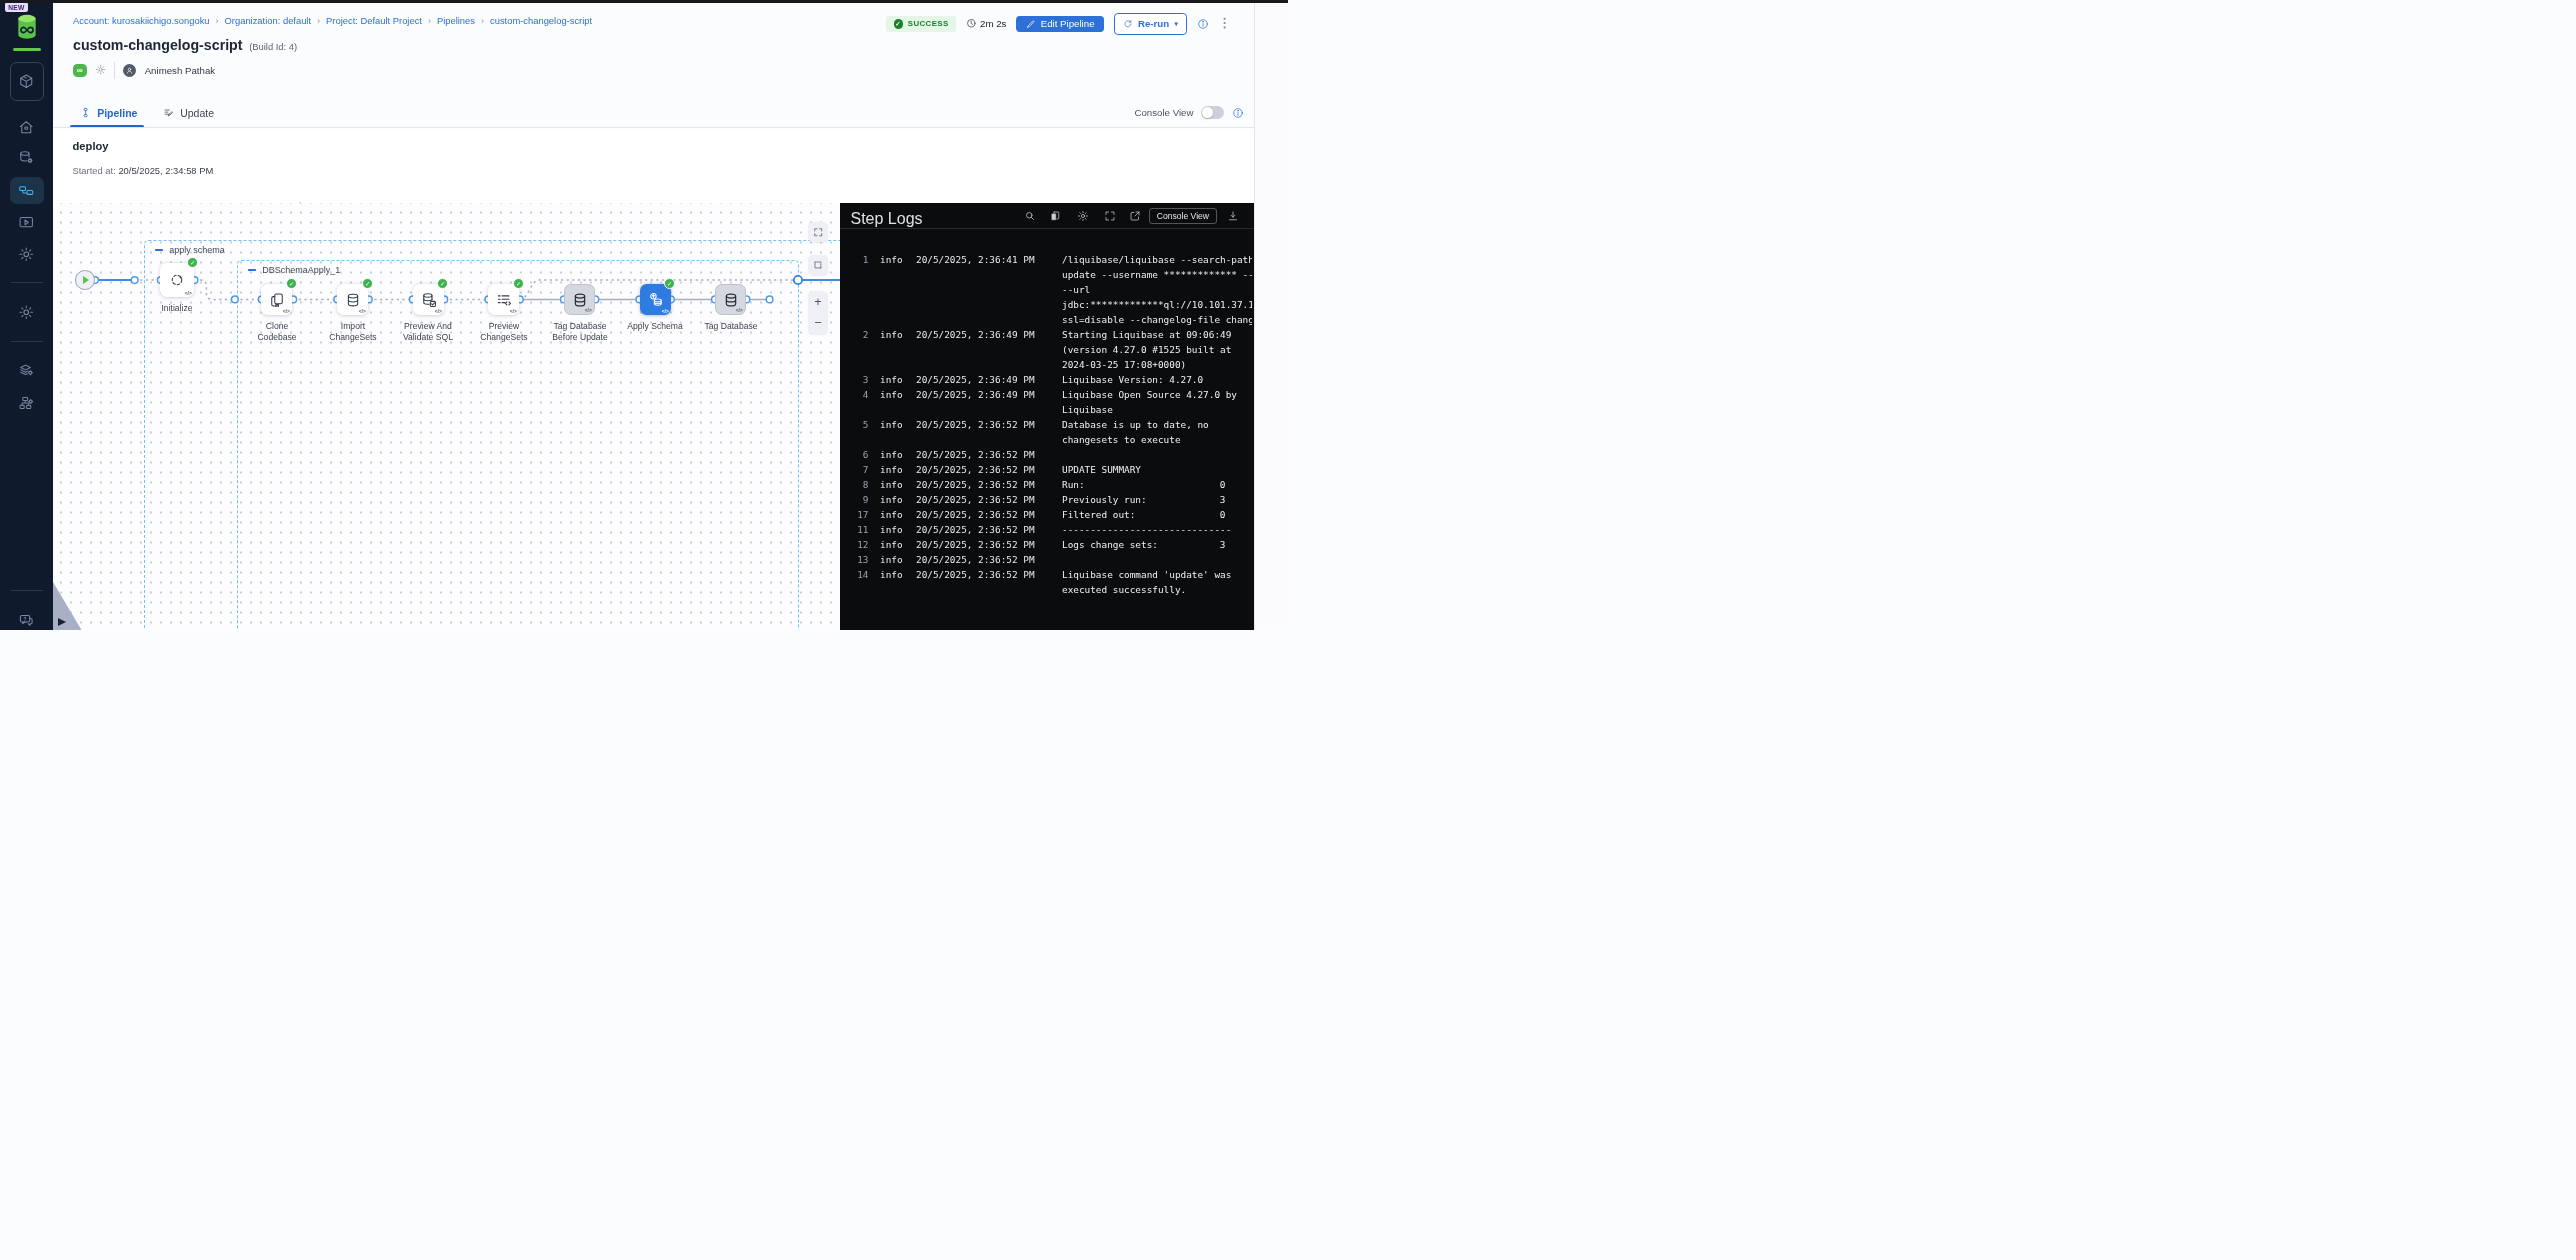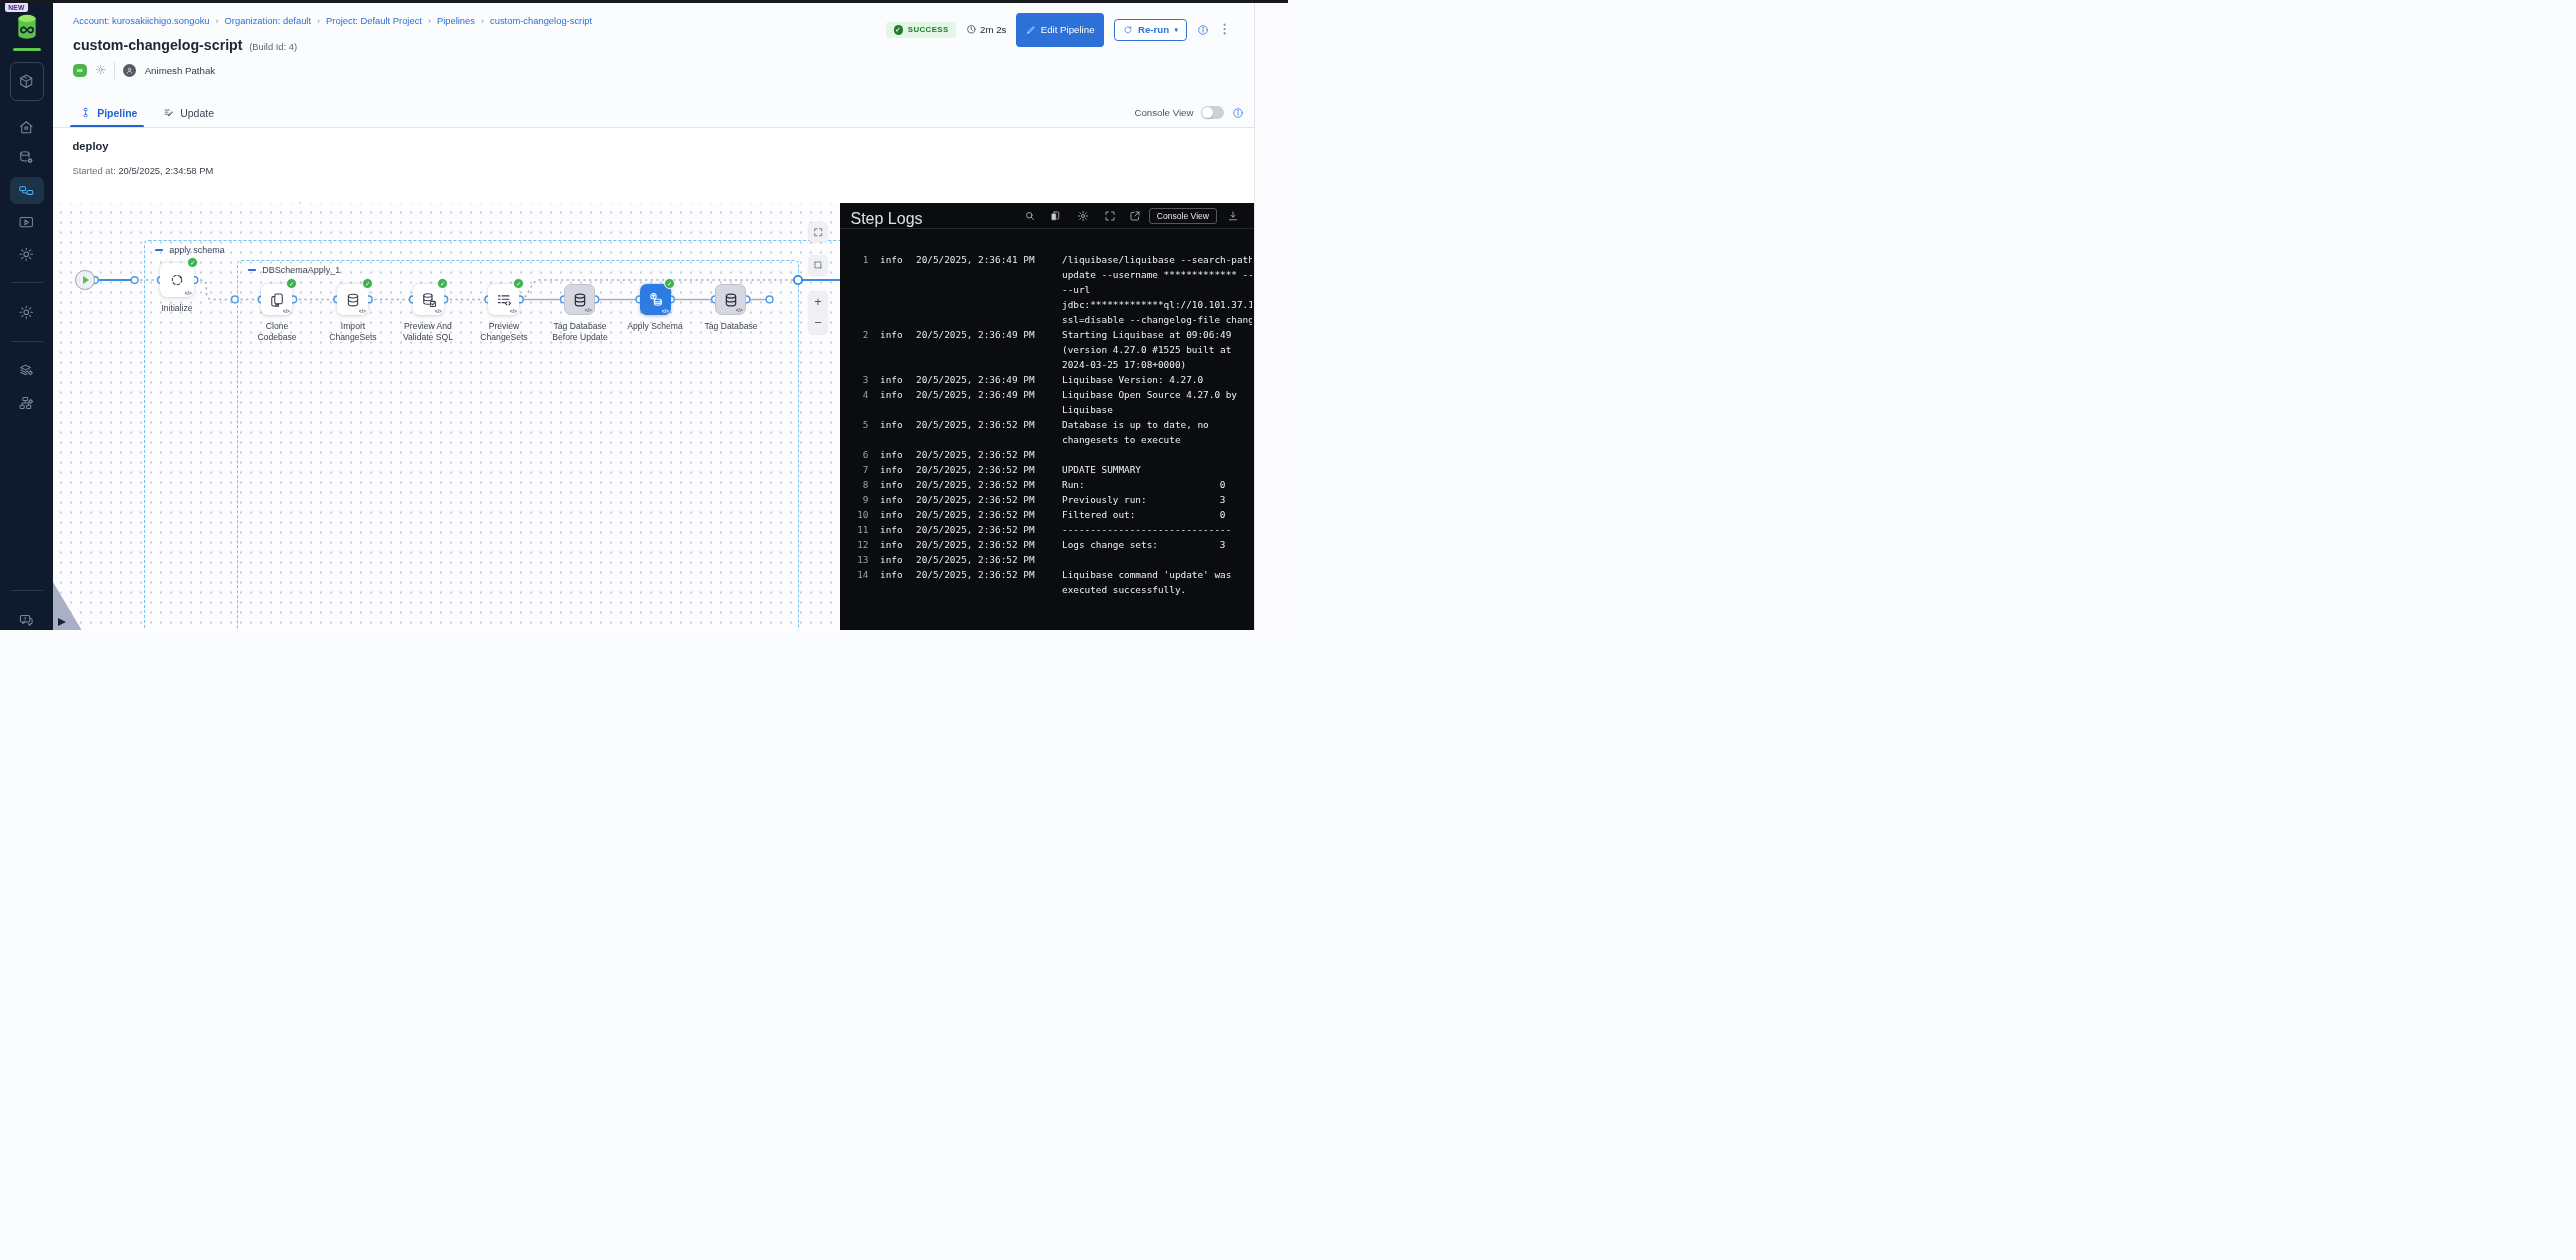--- a/index.html
+++ b/index.html
@@ -35,21 +35,21 @@
   .vdiv { width:0.7px; height:16.5px; background:#dcdfe8; }
   .avatar { width:13.5px; height:13.5px; border-radius:50%; background:#545b66; display:flex; align-items:center; justify-content:center; }
   .avatar svg { width:9px; height:9px; fill:none; stroke:#fff; stroke-width:1.8; stroke-linecap:round; }
   .author { font-size:9.7px; color:#323a46; }
 
   .actions { position:absolute; top:12.7px; right:57px; display:flex; align-items:center; gap:9.7px; z-index:2; }
   .badge-success { display:flex; align-items:center; gap:4.5px; background:#e4f6e6; color:#1a7d2e; font-weight:bold; font-size:7.9px; letter-spacing:0.4px; padding:3px 7.5px; border-radius:3px; }
   .chk { width:9.7px; height:9.7px; border-radius:50%; background:#1e7e2e; color:#fff; font-size:6.7px; display:flex; align-items:center; justify-content:center; }
   .elapsed { display:flex; align-items:center; gap:3.7px; font-size:9.7px; color:#22272e; }
   .elapsed svg { width:10.5px; height:10.5px; fill:none; stroke:#2e3440; stroke-width:1.6; stroke-linecap:round; }
-  .btn-primary { background:#2d70d8; color:#fff; font-size:9.7px; border:none; border-radius:3.7px; height:34px; padding:0 9.7px; display:flex; align-items:center; gap:5.2px; cursor:pointer; }
+  .btn-primary { background:#2d70d8; color:#fff; font-size:9.7px; border:none; border-radius:3.7px; height:16px; padding:0 9.7px; display:flex; align-items:center; gap:5.2px; cursor:pointer; }
   .btn-outline { background:#fff; color:#2d70d8; font-weight:bold; font-size:9.7px; border:1.1px solid #2d70d8; border-radius:3.7px; height:22px; padding:0 8.2px; display:flex; align-items:center; gap:5.2px; cursor:pointer; }
   .btn-primary svg, .btn-outline svg { width:9.7px; height:9.7px; fill:none; stroke:currentColor; stroke-width:1.7; stroke-linecap:round; }
   .caret { font-size:6.7px; }
   .info-i { width:12px; height:12px; color:#2d6fd6; }
   .info-i svg { width:12px; height:12px; fill:none; stroke:currentColor; stroke-width:1.5; stroke-linecap:round; }
   .kebab { color:#8a90a0; font-size:12.7px; font-weight:bold; letter-spacing:0; cursor:pointer; line-height:7.5px; text-align:center; }
 
   
   .tabsbar { position:absolute; left:53px; right:34px; top:97px; height:31px; border-bottom:0.7px solid #e2e5ec; background:#fbfcfe; }
   .tabs { position:absolute; left:27px; top:0; height:31px; display:flex; gap:25.5px; align-items:center; }
@@ -547,21 +547,21 @@
       <div class="logline"><span class="lmsg">2024-03-25 17:08+0000)</span></div>
       <div class="logline"><span class="ln">3</span><span class="lv">info</span><span class="lts">20/5/2025, 2:36:49 PM</span><span class="lmsg">Liquibase Version: 4.27.0</span></div>
       <div class="logline"><span class="ln">4</span><span class="lv">info</span><span class="lts">20/5/2025, 2:36:49 PM</span><span class="lmsg">Liquibase Open Source 4.27.0 by</span></div>
       <div class="logline"><span class="lmsg">Liquibase</span></div>
       <div class="logline"><span class="ln">5</span><span class="lv">info</span><span class="lts">20/5/2025, 2:36:52 PM</span><span class="lmsg">Database is up to date, no</span></div>
       <div class="logline"><span class="lmsg">changesets to execute</span></div>
       <div class="logline"><span class="ln">6</span><span class="lv">info</span><span class="lts">20/5/2025, 2:36:52 PM</span><span class="lmsg"></span></div>
       <div class="logline"><span class="ln">7</span><span class="lv">info</span><span class="lts">20/5/2025, 2:36:52 PM</span><span class="lmsg">UPDATE SUMMARY</span></div>
       <div class="logline"><span class="ln">8</span><span class="lv">info</span><span class="lts">20/5/2025, 2:36:52 PM</span><span class="lmsg">Run:</span><span class="lval">0</span></div>
       <div class="logline"><span class="ln">9</span><span class="lv">info</span><span class="lts">20/5/2025, 2:36:52 PM</span><span class="lmsg">Previously run:</span><span class="lval">3</span></div>
-      <div class="logline"><span class="ln">10</span><span class="lv">info</span><span class="lts">20/5/2025, 2:36:52 PM</span><span class="lmsg">Filtered out:</span><span class="lval">0</span></div>
+      <div class="logline"><span class="ln">17</span><span class="lv">info</span><span class="lts">20/5/2025, 2:36:52 PM</span><span class="lmsg">Filtered out:</span><span class="lval">0</span></div>
       <div class="logline"><span class="ln">11</span><span class="lv">info</span><span class="lts">20/5/2025, 2:36:52 PM</span><span class="lmsg">------------------------------</span></div>
       <div class="logline"><span class="ln">12</span><span class="lv">info</span><span class="lts">20/5/2025, 2:36:52 PM</span><span class="lmsg">Logs change sets:</span><span class="lval">3</span></div>
       <div class="logline"><span class="ln">13</span><span class="lv">info</span><span class="lts">20/5/2025, 2:36:52 PM</span><span class="lmsg"></span></div>
       <div class="logline"><span class="ln">14</span><span class="lv">info</span><span class="lts">20/5/2025, 2:36:52 PM</span><span class="lmsg">Liquibase command 'update' was</span></div>
       <div class="logline"><span class="lmsg">executed successfully.</span></div>
     </div>
 </div>
 
 
 </body></html>

